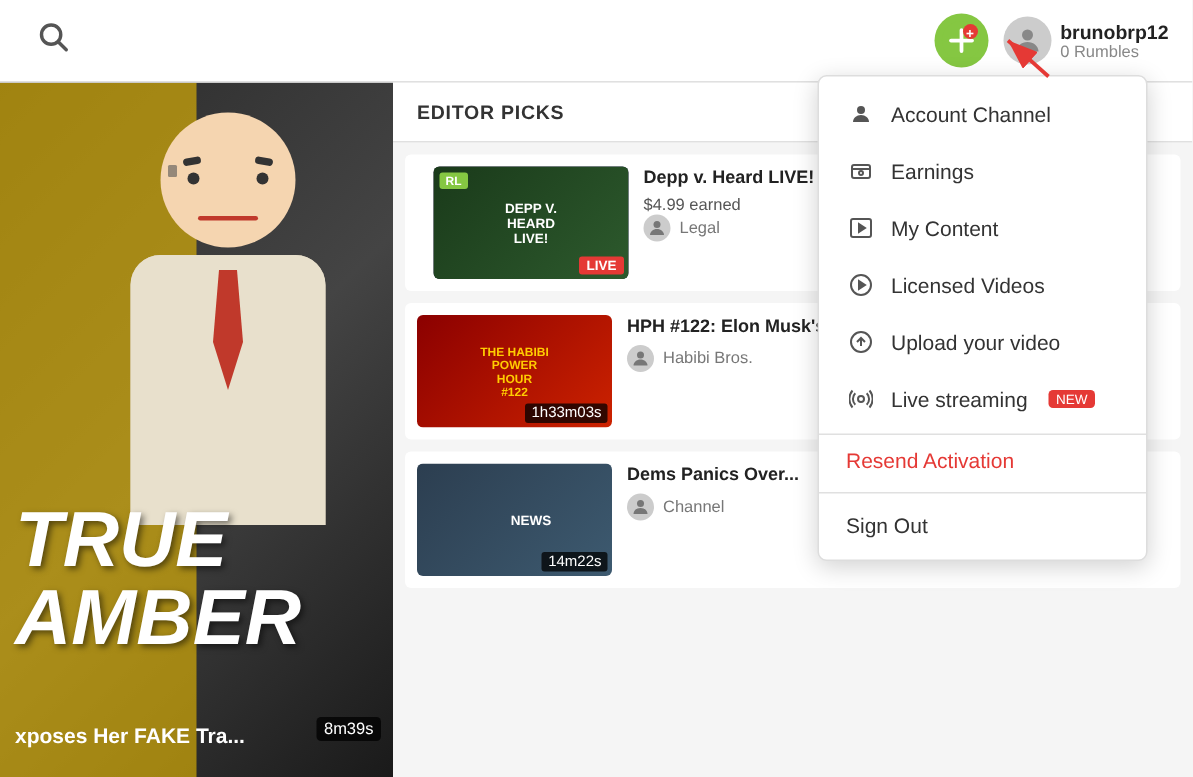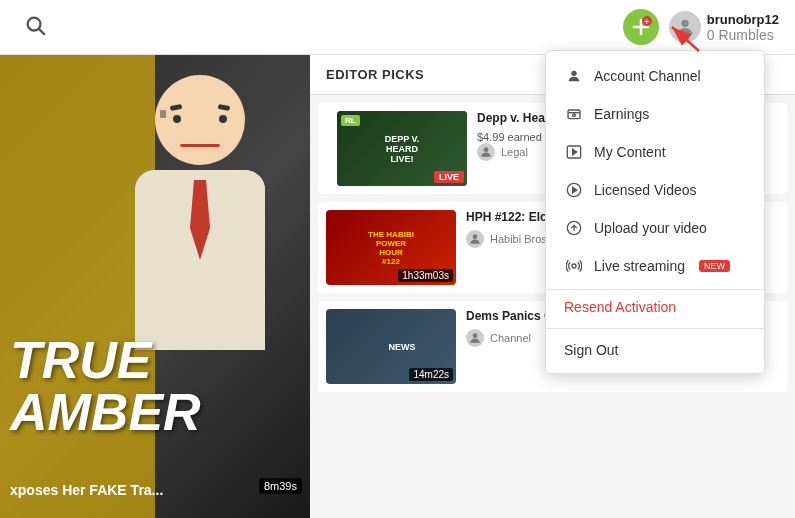--- a/index.html
+++ b/index.html
@@ -79,34 +79,34 @@
     .user-info {
       display: flex;
       flex-direction: column;
     }
     .user-name {
       font-size: 13px;
       font-weight: bold;
       color: #222;
     }
     .user-rumbles {
-      font-size: 14px;
+      font-size: 11px;
       color: #888;
     }
 
     
     .main-content {
       display: flex;
       height: calc(518px - 55px);
       position: relative;
     }
 
     
     .left-panel {
-      width: 310px;
+      width: 262px;
       height: 463px;
       position: relative;
       overflow: hidden;
       background: #000;
       flex-shrink: 0;
     }
     .video-thumbnail {
       width: 100%;
       height: 100%;
       background: linear-gradient(135deg, #2a2a2a 0%, #444 50%, #1a1a1a 100%);

